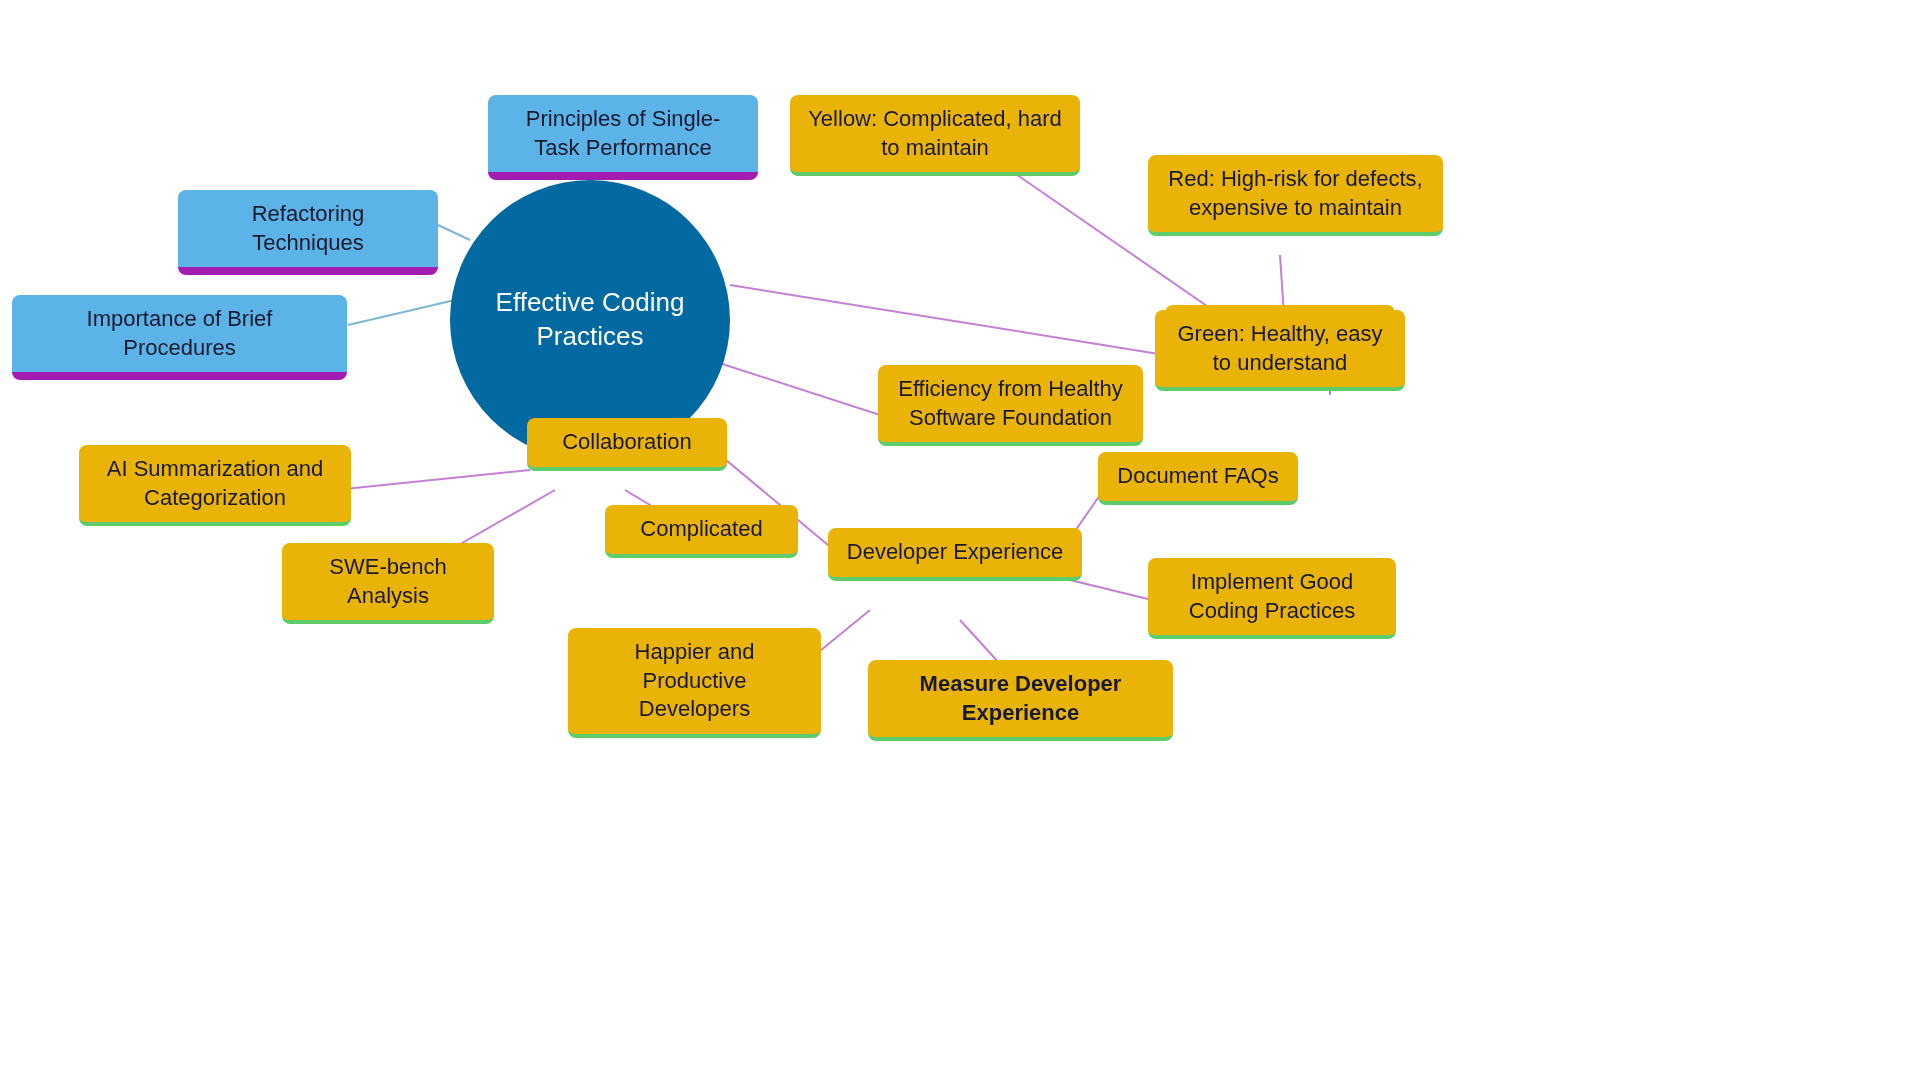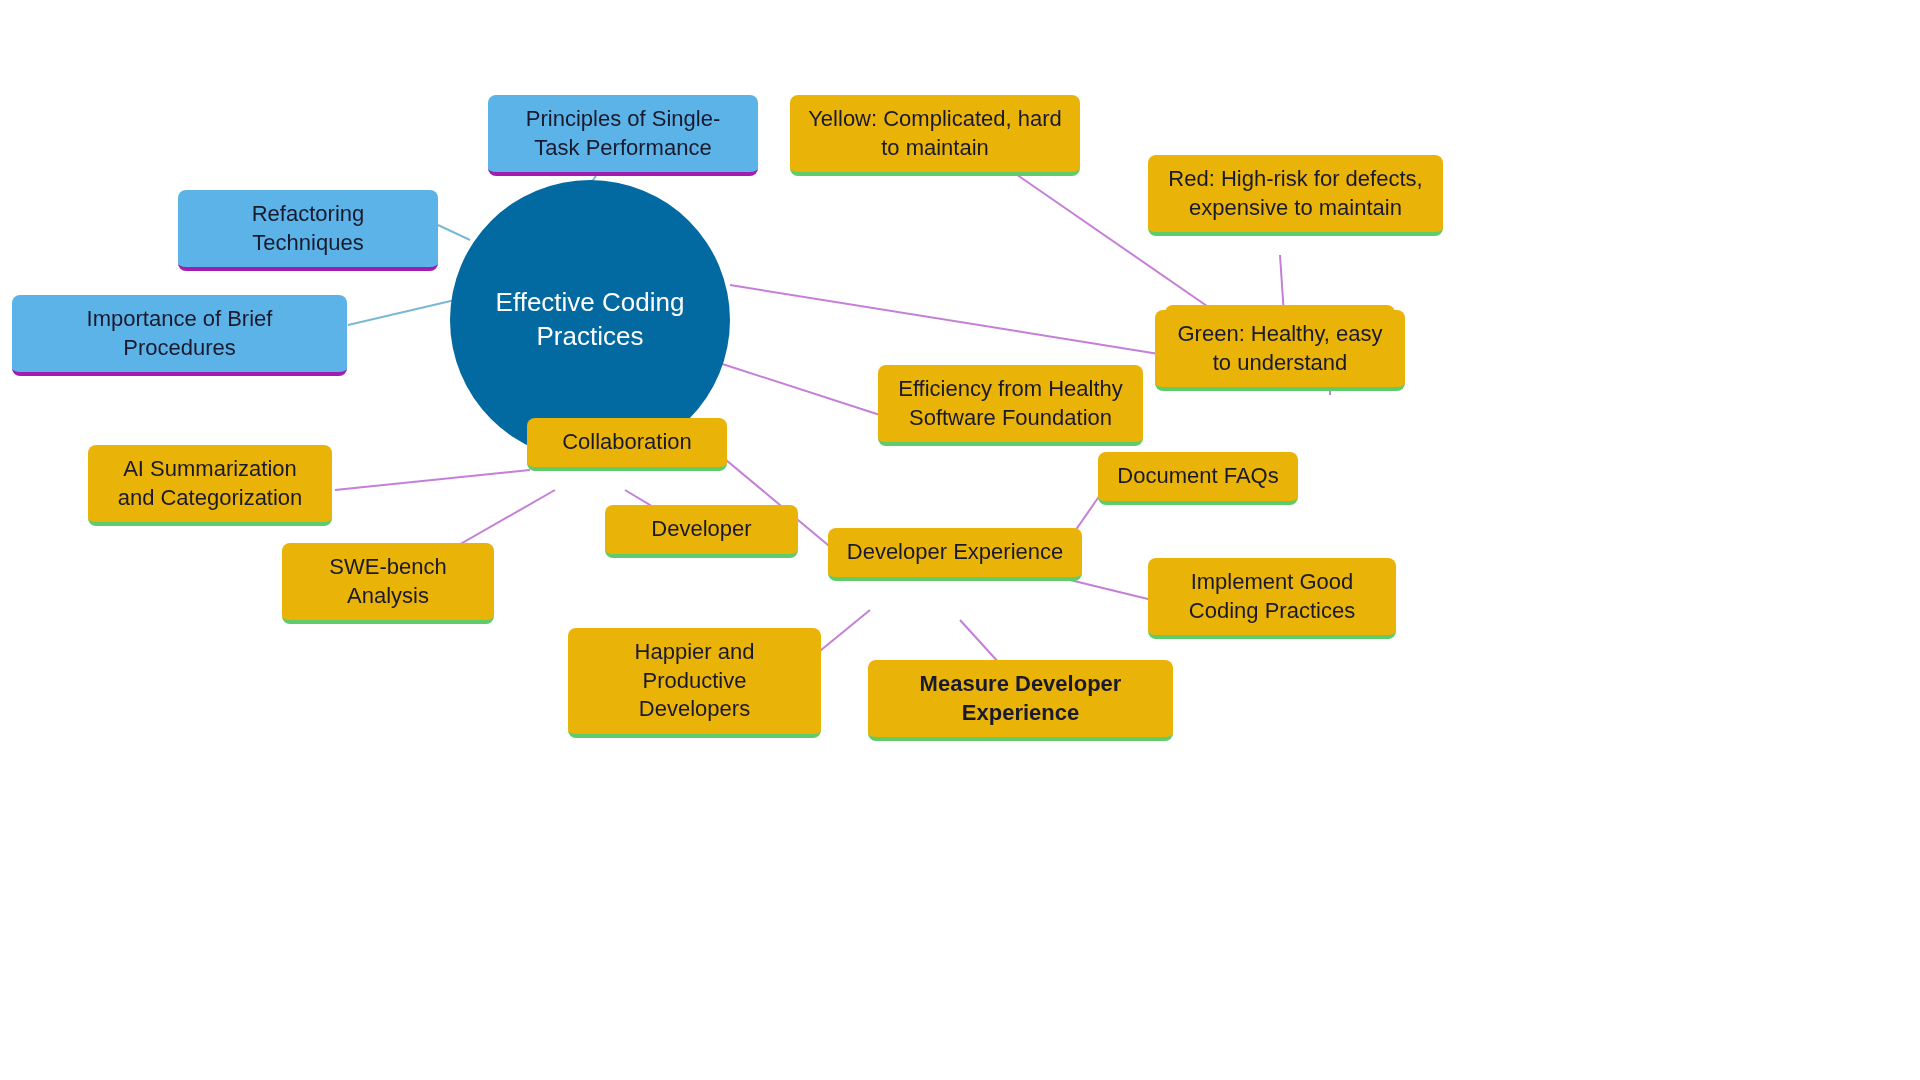--- a/index.html
+++ b/index.html
@@ -36,21 +36,21 @@
       background: #0369a1;
       color: #ffffff;
       font-size: 26px;
       font-weight: 400;
       left: 450px;
       top: 180px;
     }
     .blue-node {
       background: #5bb3e8;
       color: #1a1a2e;
-      border-bottom: 4px solid #a21caf;
+      border-bottom: 8px solid #a21caf;
     }
     .purple-node {
       background: #eab308;
       color: #1a1a2e;
       border-bottom: 4px solid #5ecc6a;
     }
     .node-principles {
       width: 270px;
       left: 488px;
       top: 95px;
@@ -205,30 +205,30 @@
 </div>
 
 <div class="node purple-node node-efficiency" style="left:878px; top:365px; width:265px;">
   <span>Efficiency from Healthy Software Foundation</span>
 </div>
 
 <div class="node purple-node node-collaboration" style="left:527px; top:418px; width:200px;">
   <span>Collaboration</span>
 </div>
 
-<div class="node purple-node node-ai" style="left:88px; top:445px; width:244px;">
+<div class="node purple-node node-ai" style="left:79px; top:445px; width:272px;">
   <span>AI Summarization and Categorization</span>
 </div>
 
 <div class="node purple-node node-swebench" style="left:282px; top:543px; width:212px;">
   <span>SWE-bench Analysis</span>
 </div>
 
 <div class="node purple-node node-stepchange" style="left:605px; top:505px; width:193px;">
-  <span>Developer</span>
+  <span>Complicated</span>
 </div>
 
 <div class="node purple-node node-devexp" style="left:828px; top:528px; width:254px;">
   <span>Developer Experience</span>
 </div>
 
 <div class="node purple-node node-happier" style="left:568px; top:628px; width:253px;">
   <span>Happier and Productive Developers</span>
 </div>
 

